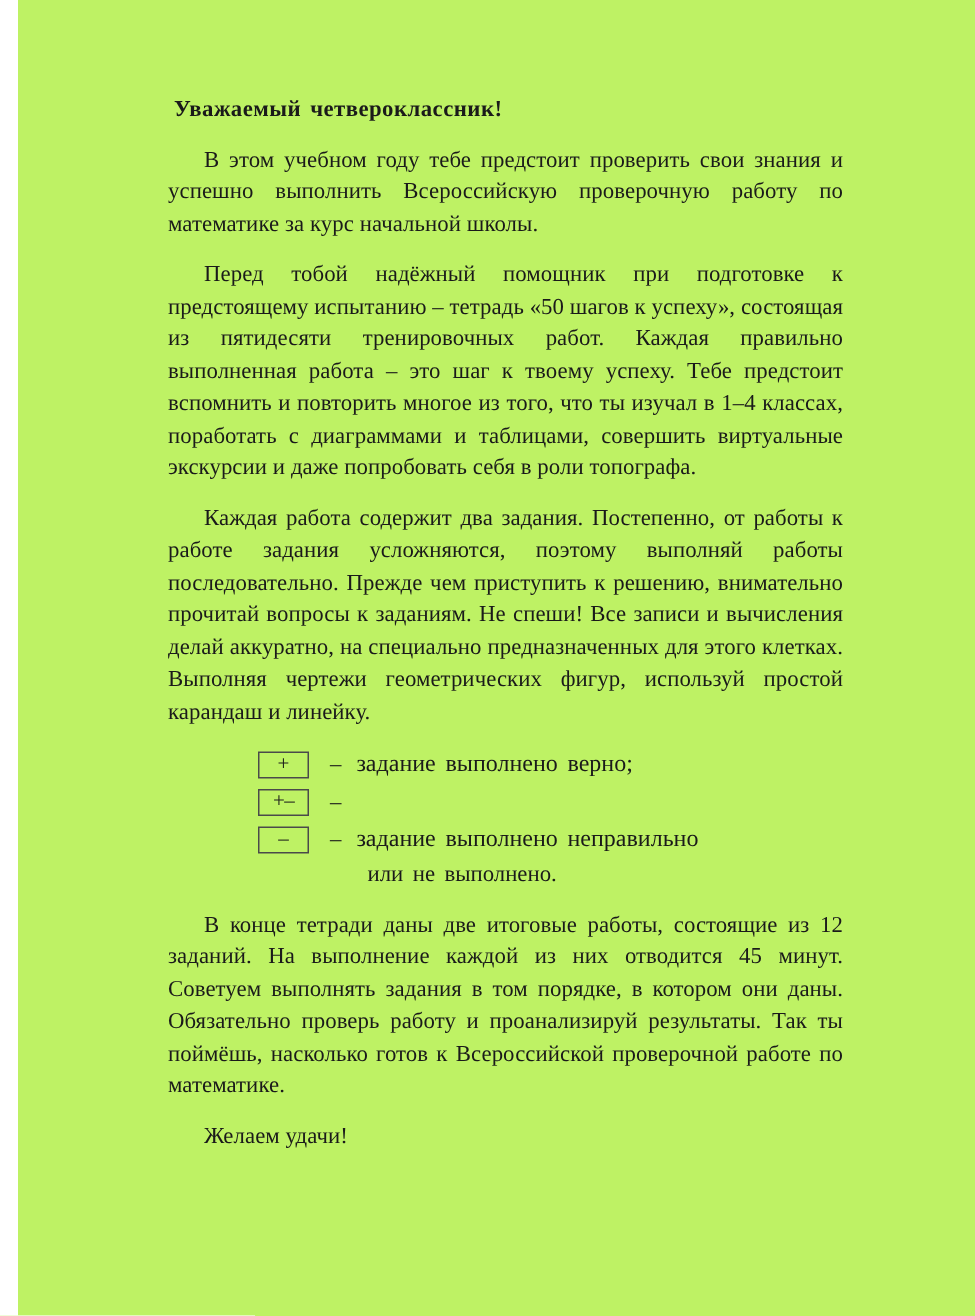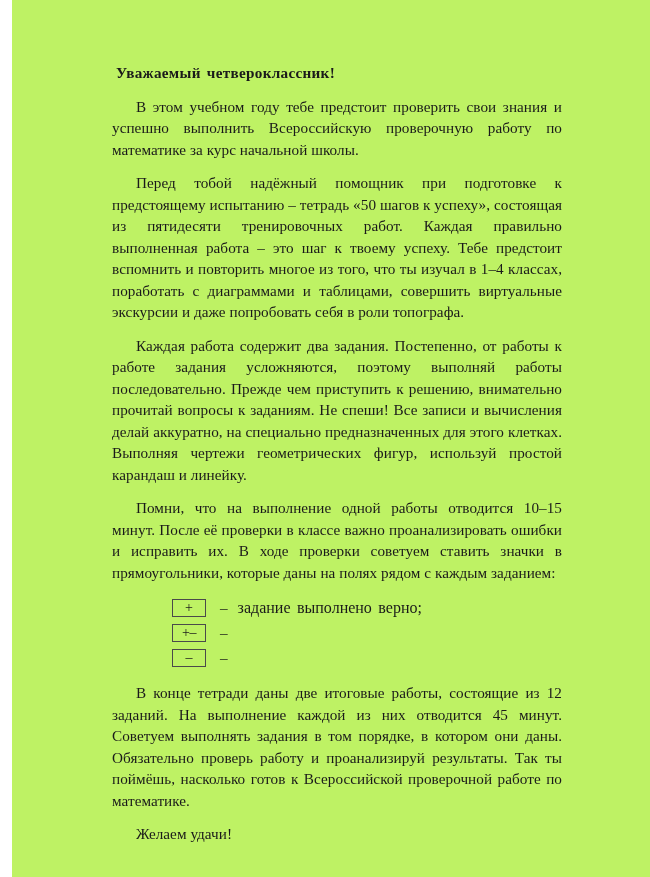--- a/index.html
+++ b/index.html
@@ -109,40 +109,41 @@
   <div class="text-block">
 
     <h1 class="heading">Уважаемый четвероклассник!</h1>
 
     <p class="para">В этом учебном году тебе предстоит проверить свои знания и успешно выполнить Всероссийскую проверочную работу по математике за курс начальной школы.</p>
 
     <p class="para">Перед тобой надёжный помощник при подготовке к предстоящему испытанию – тетрадь «50 шагов к успеху», состоящая из пятидесяти тренировочных работ. Каждая правильно выполненная работа – это шаг к твоему успеху. Тебе предстоит вспомнить и повторить многое из того, что ты изучал в 1–4 классах, поработать с диаграммами и таблицами, совершить виртуальные экскурсии и даже попробовать себя в роли топографа.</p>
 
     <p class="para">Каждая работа содержит два задания. Постепенно, от работы к работе задания усложняются, поэтому выполняй работы последовательно. Прежде чем приступить к решению, внимательно прочитай вопросы к заданиям. Не спеши! Все записи и вычисления делай аккуратно, на специально предназначенных для этого клетках. Выполняя чертежи геометрических фигур, используй простой карандаш и линейку.</p>
 
-    <p class="para">Помни, что на выполнение одной работы отводится 10–15 минут. После её проверки в классе важно проанализировать ошибки и исправить их. В ходе проверки советуем ставить значки в прямоугольники, которые даны на полях рядом с каждым заданием:</p>
 
     <div class="legend">
 
       <div class="legend-row">
         <span class="legend-box">+</span>
         <span class="legend-dash">–</span>
         <span class="legend-text">задание выполнено верно;</span>
       </div>
 
       <div class="legend-row">
         <span class="legend-box wide-glyph">+–</span>
         <span class="legend-dash">–</span>
       </div>
 
       <div class="legend-row">
         <span class="legend-box">–</span>
         <span class="legend-dash">–</span>
+        <span class="legend-text">задание выполнено неправильно</span>
       </div>
 
+      <div class="legend-subline">или не выполнено.</div>
 
     </div>
 
     <p class="para">В конце тетради даны две итоговые работы, состоящие из 12 заданий. На выполнение каждой из них отводится 45 минут. Советуем выполнять задания в том порядке, в котором они даны. Обязательно проверь работу и проанализируй результаты. Так ты поймёшь, насколько готов к Всероссийской проверочной работе по математике.</p>
 
     <p class="para last-center">Желаем удачи!</p>
 
   </div>
 </div>
 

